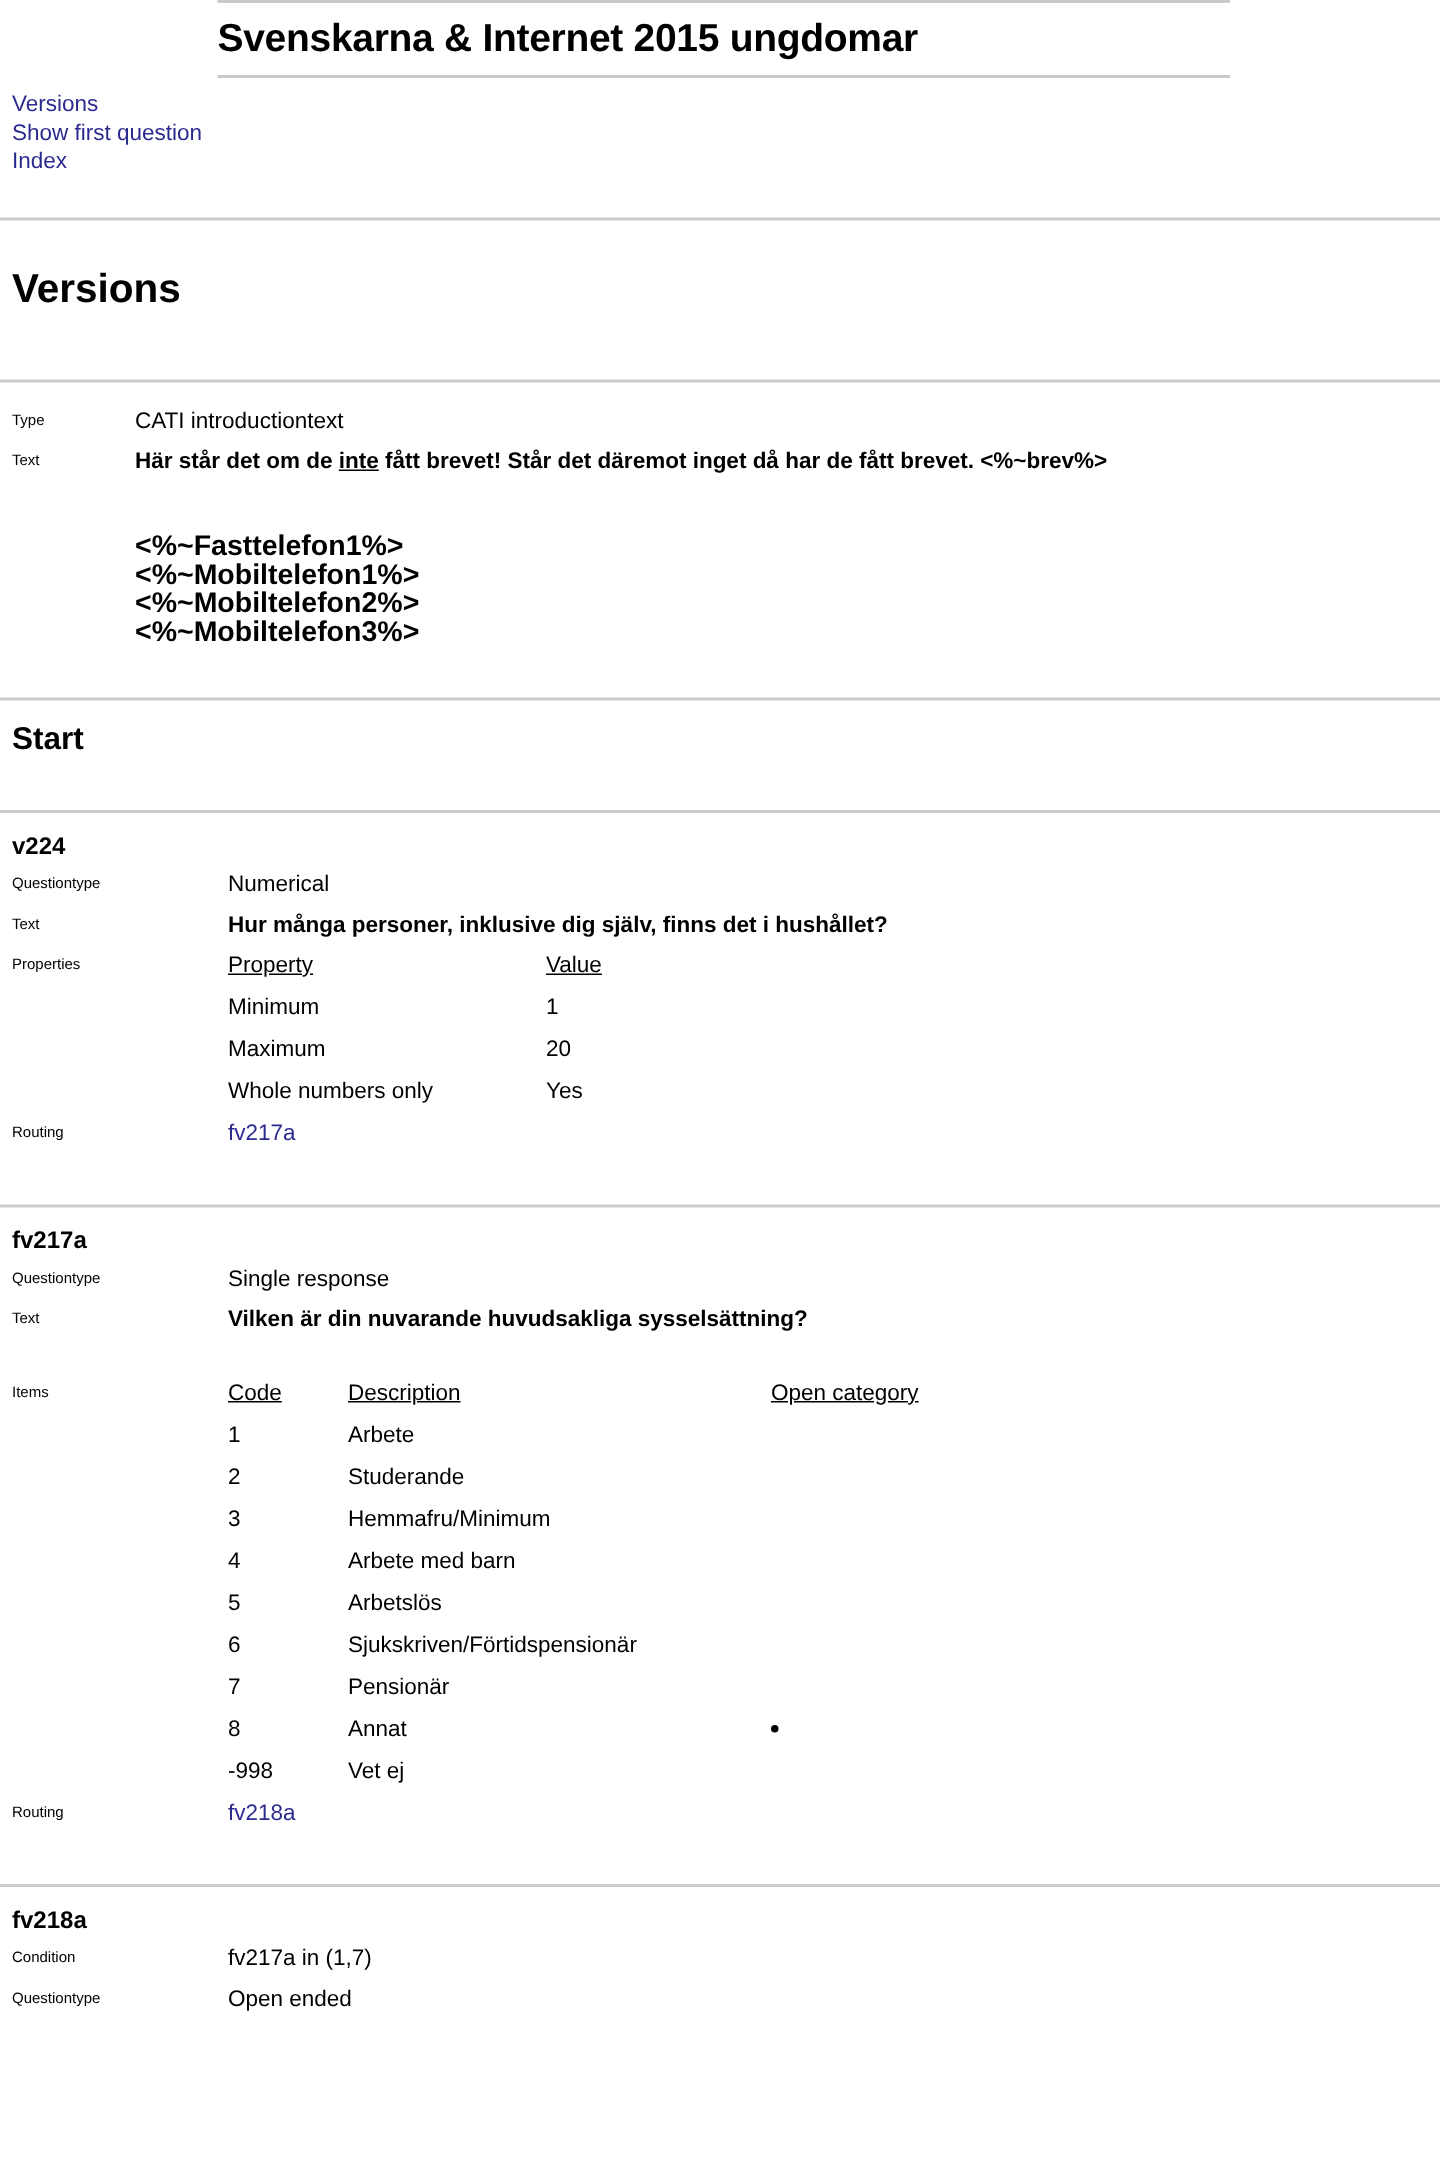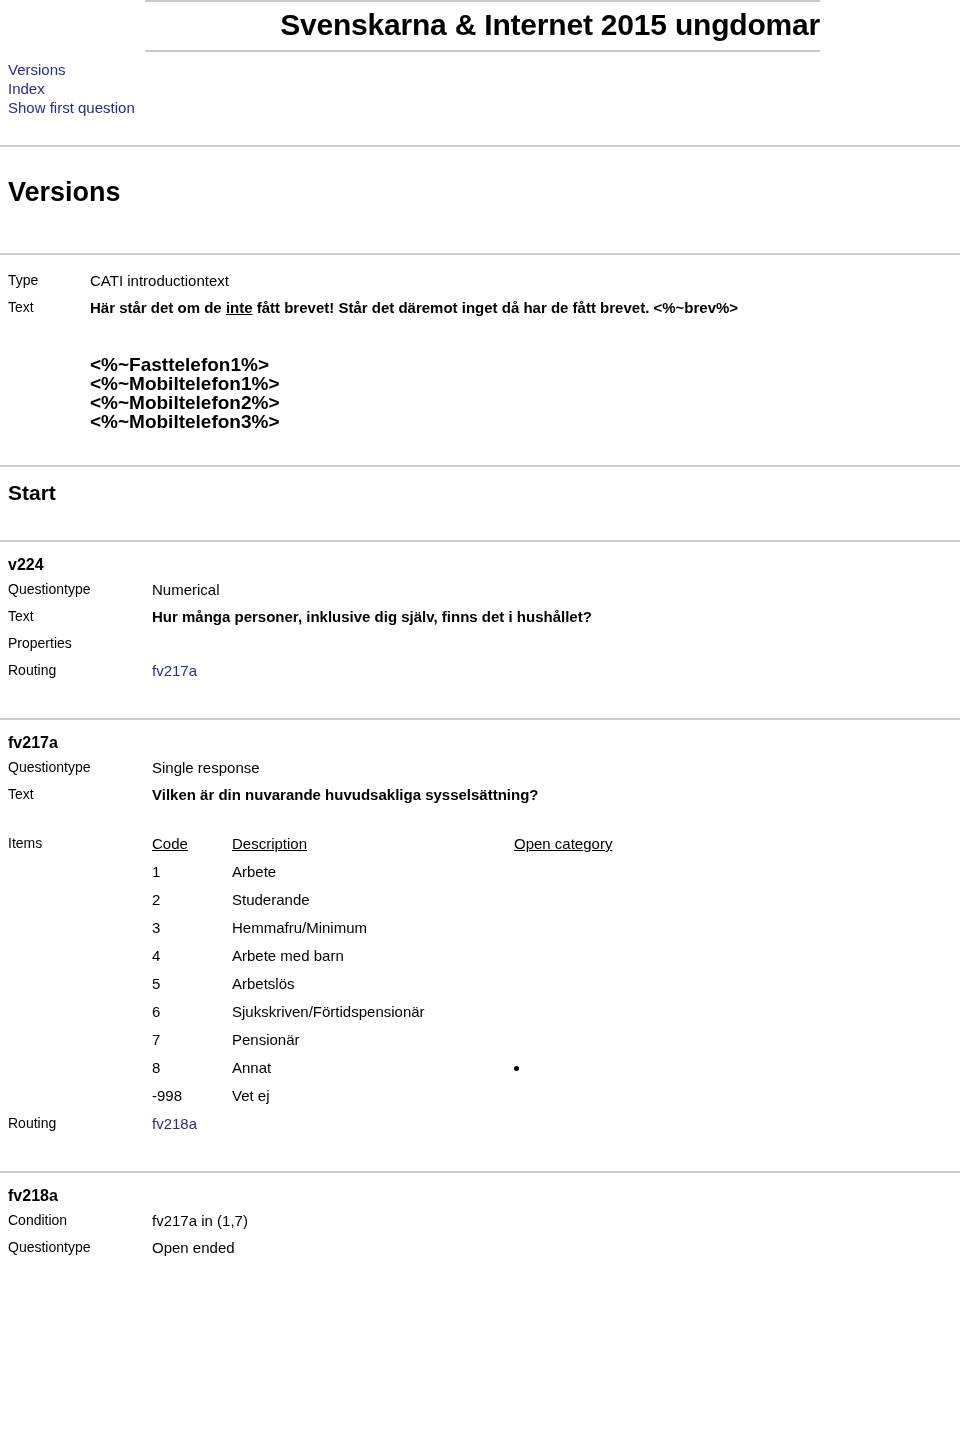--- a/index.html
+++ b/index.html
@@ -20,23 +20,23 @@
   
   .title-wrap {
     margin: 0 0 0 145px;
     width: 675px;
     border-top: 2px solid #c9c9c9;
     border-bottom: 2px solid #c9c9c9;
     padding: 4px 0 6px 0;
     box-sizing: border-box;
   }
   .doc-title {
-    font-size: 30px;
+    font-size: 26px;
     font-weight: bold;
-    text-align: right;
+    text-align: left;
     line-height: 38px;
     letter-spacing: -0.2px;
     white-space: nowrap;
   }
 
   .navlinks {
     padding: 8px 0 0 8px;
     line-height: 19px;
   }
   .navlink {
@@ -81,21 +81,21 @@
     line-height: 21px;
     padding-bottom: 1px;
   }
   .row {
     display: flex;
     align-items: flex-start;
     line-height: 27px;
   }
   .row-label {
     flex: 0 0 auto;
-    font-size: 14px;
+    font-size: 10px;
     color: #000;
   }
   .row-label.w-narrow { width: 82px; }
   .row-label.w-wide   { width: 144px; }
   .row-value {
     flex: 1 1 auto;
     font-size: 15px;
   }
   .row-value.bold { font-weight: bold; }
   .row-value u { text-decoration: underline; text-align: center; }
@@ -149,22 +149,22 @@
 </style>
 </head>
 <body>
 
 <div class="title-wrap">
   <div class="doc-title">Svenskarna &amp; Internet 2015 ungdomar</div>
 </div>
 
 <div class="navlinks">
   <a class="navlink">Versions</a>
+  <a class="navlink">Show first question</a>
   <a class="navlink">Index</a>
-  <a class="navlink">Show first question</a>
 </div>
 
 <div class="spacer-28"></div>
 <hr class="rule">
 
 <div class="spacer-28"></div>
 <div class="section-heading">Versions</div>
 <div class="spacer-44"></div>
 
 <hr class="rule">
@@ -210,20 +210,44 @@
     <div class="row-value">Numerical</div>
   </div>
 
   <div class="row">
     <div class="row-label w-wide">Text</div>
     <div class="row-value bold">Hur många personer, inklusive dig själv, finns det i hushållet?</div>
   </div>
 
   <div class="row">
     <div class="row-label w-wide">Properties</div>
+    <div class="row-value">
+      <table class="minitable" style="margin-left:0">
+        <thead>
+          <tr>
+            <th class="col-prop">Property</th>
+            <th class="col-val">Value</th>
+          </tr>
+        </thead>
+        <tbody>
+          <tr>
+            <td>Minimum</td>
+            <td>1</td>
+          </tr>
+          <tr>
+            <td>Maximum</td>
+            <td>20</td>
+          </tr>
+          <tr>
+            <td>Whole numbers only</td>
+            <td>Yes</td>
+          </tr>
+        </tbody>
+      </table>
+    </div>
   </div>
 
   <div class="row">
     <div class="row-label w-wide">Routing</div>
     <div class="row-value">
       <a class="link">fv217a</a>
     </div>
   </div>
 </div>
 

